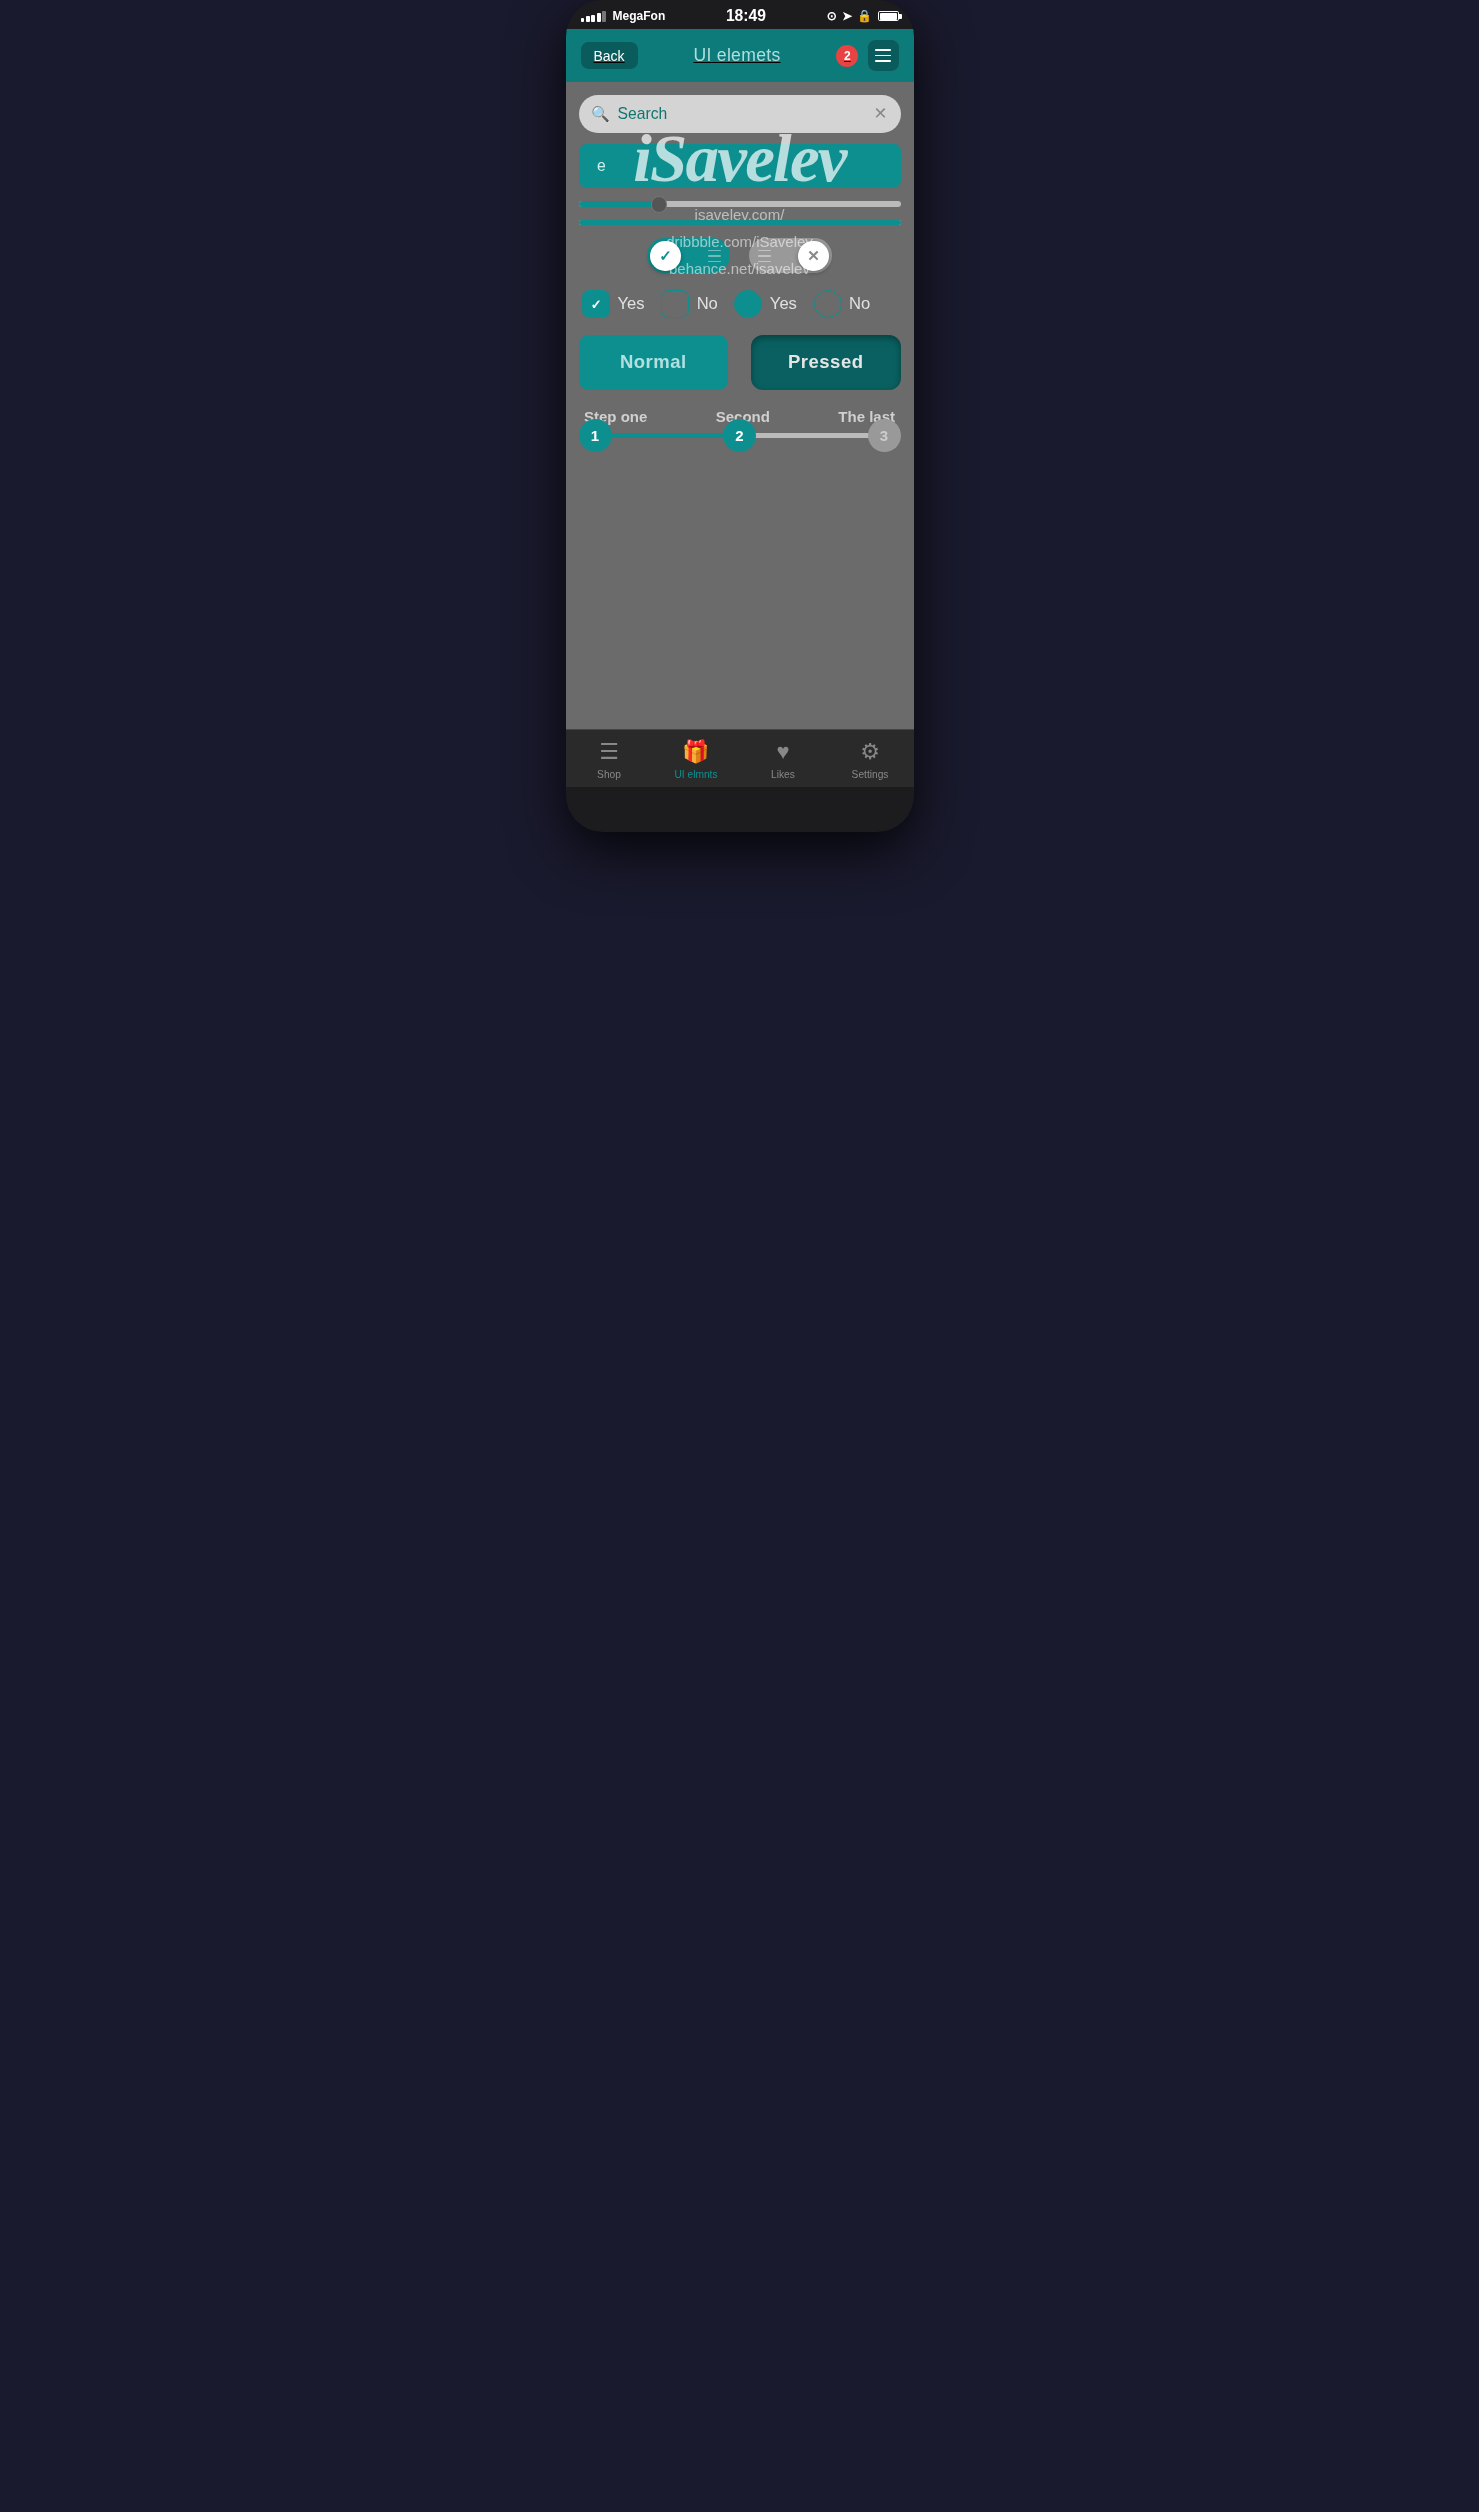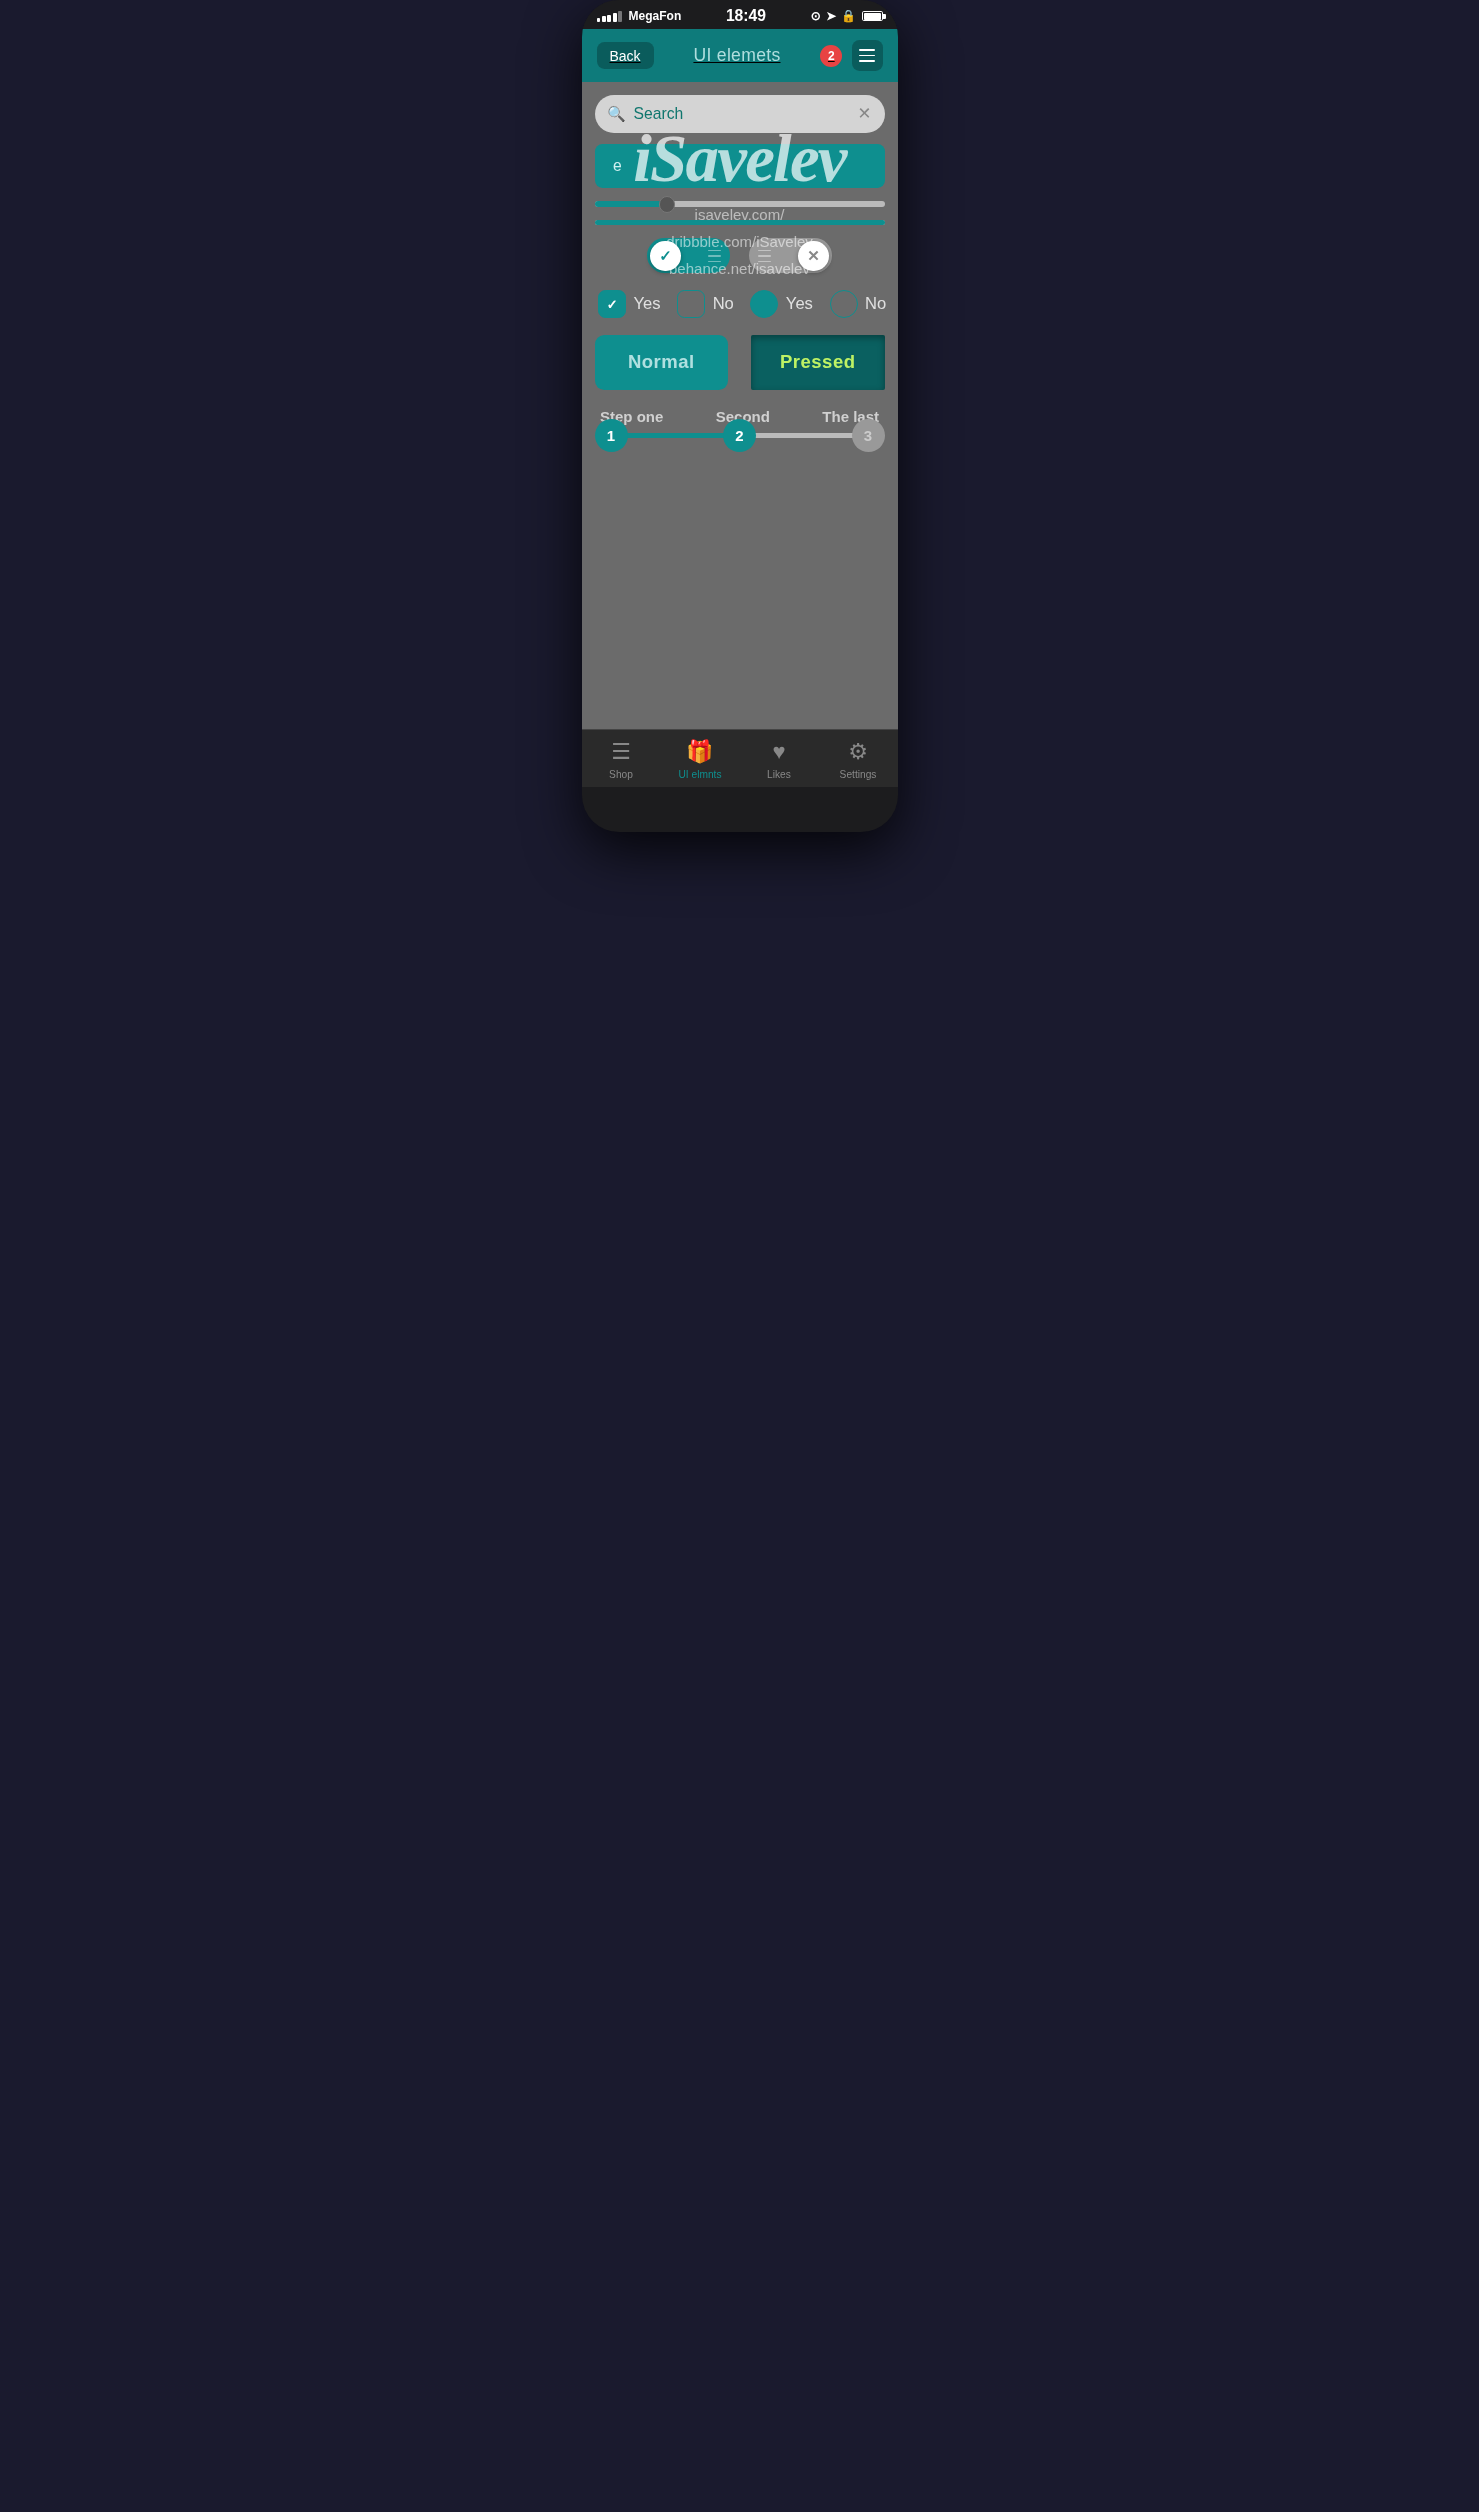--- a/index.html
+++ b/index.html
@@ -6,21 +6,21 @@
     body {
       background: #1a1a2e;
       display: flex;
       justify-content: center;
       align-items: flex-start;
       min-height: 100vh;
       font-family: -apple-system, 'Helvetica Neue', Arial, sans-serif;
     }
 
     .phone-container {
-      width: 316px;
+      width: 348px;
       min-height: 832px;
       background: #1c1c1e;
       border-radius: 37px;
       overflow: hidden;
       position: relative;
       box-shadow: 0 18.5px 55px rgba(0,0,0,0.8);
     }
 
     
     .status-bar {
@@ -261,23 +261,23 @@
       border-radius: 9.2px;
       padding: 16.6px 9.2px;
       font-size: 18.5px;
       font-weight: 600;
       cursor: pointer;
       letter-spacing: 0.5px;
     }
     .btn-pressed {
       flex: 1;
       background: #0a6060;
-      color: #bef264;
+      color: #e5e5e5;
       border: none;
-      border-radius: 2px;
+      border-radius: 12px;
       padding: 16.6px 9.2px;
       font-size: 18.5px;
       font-weight: 600;
       cursor: pointer;
       letter-spacing: 0.5px;
       box-shadow: inset 0 2.8px 7.4px rgba(0,0,0,0.35);
     }
 
     
     .step-labels {

